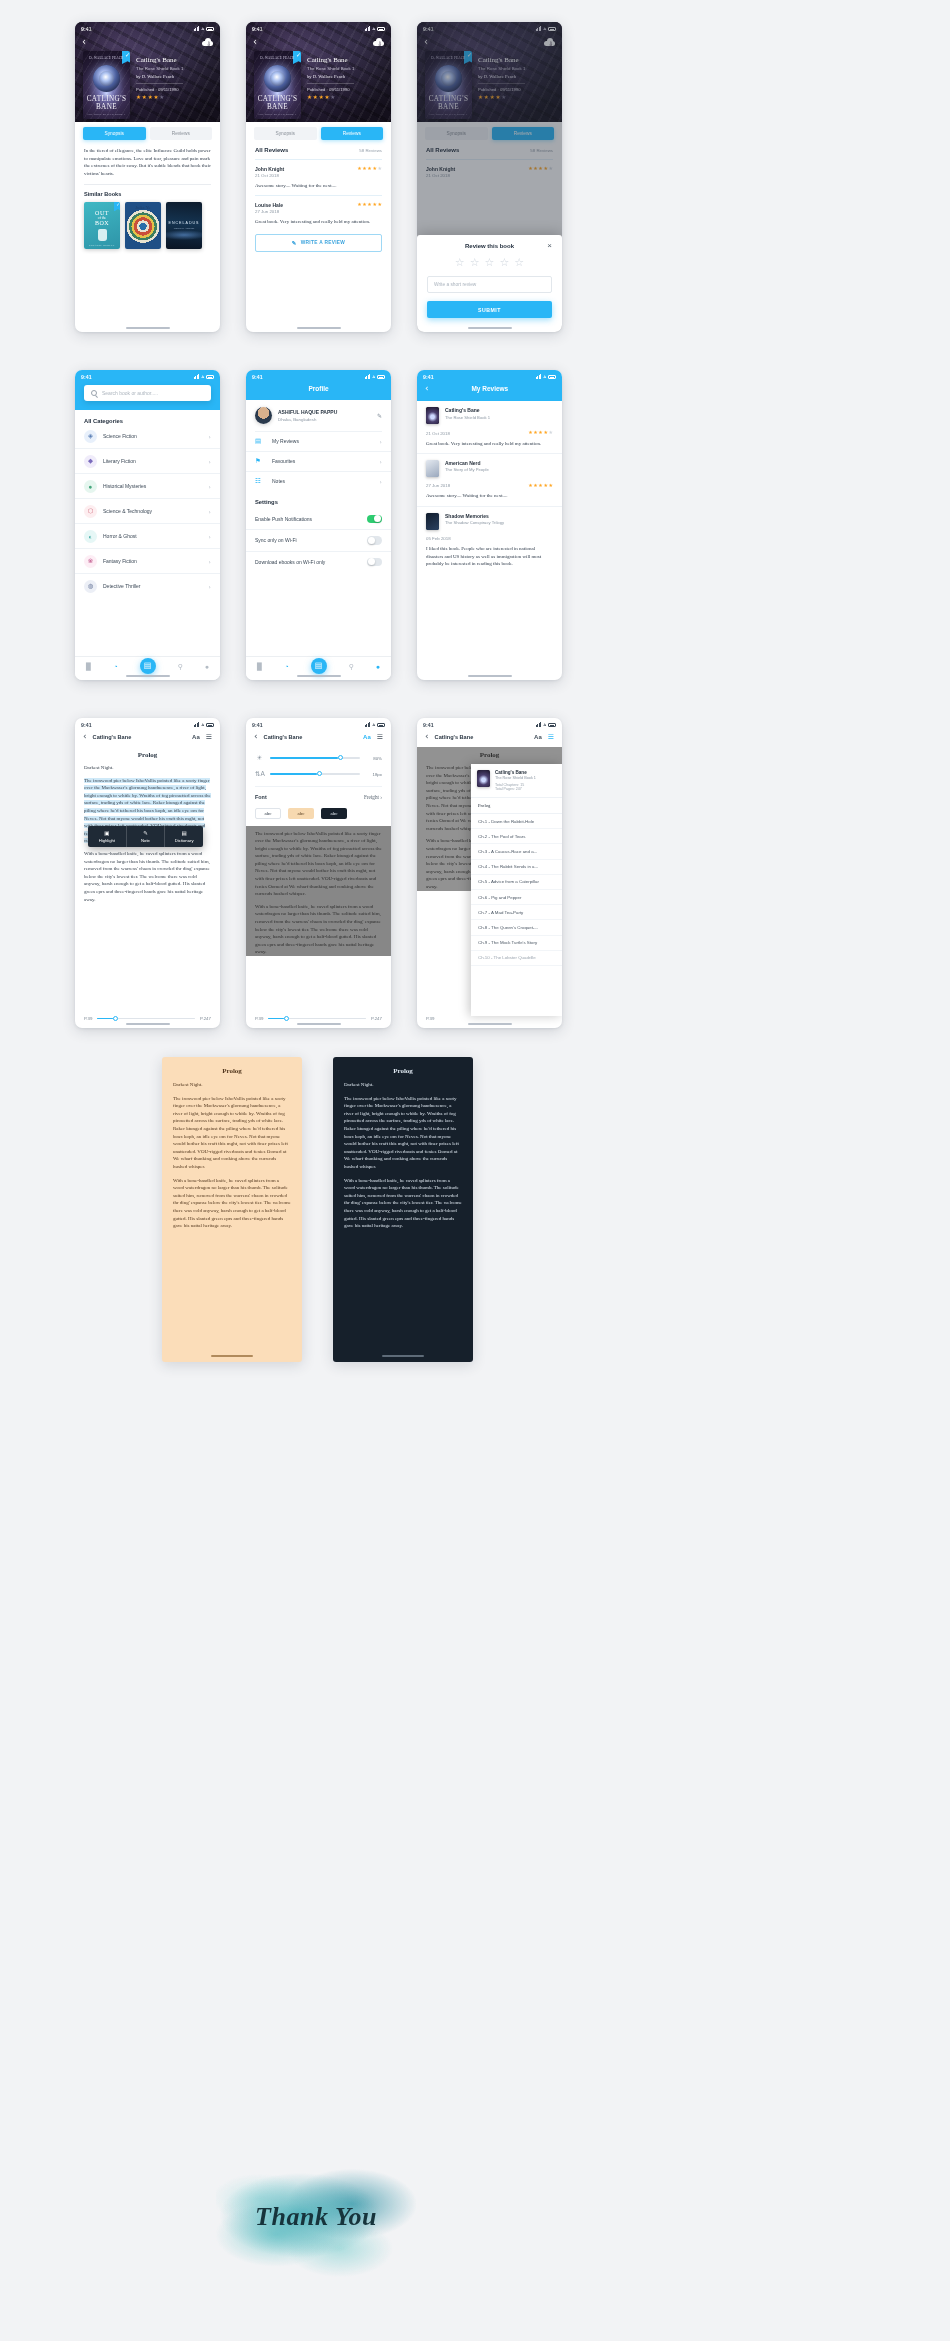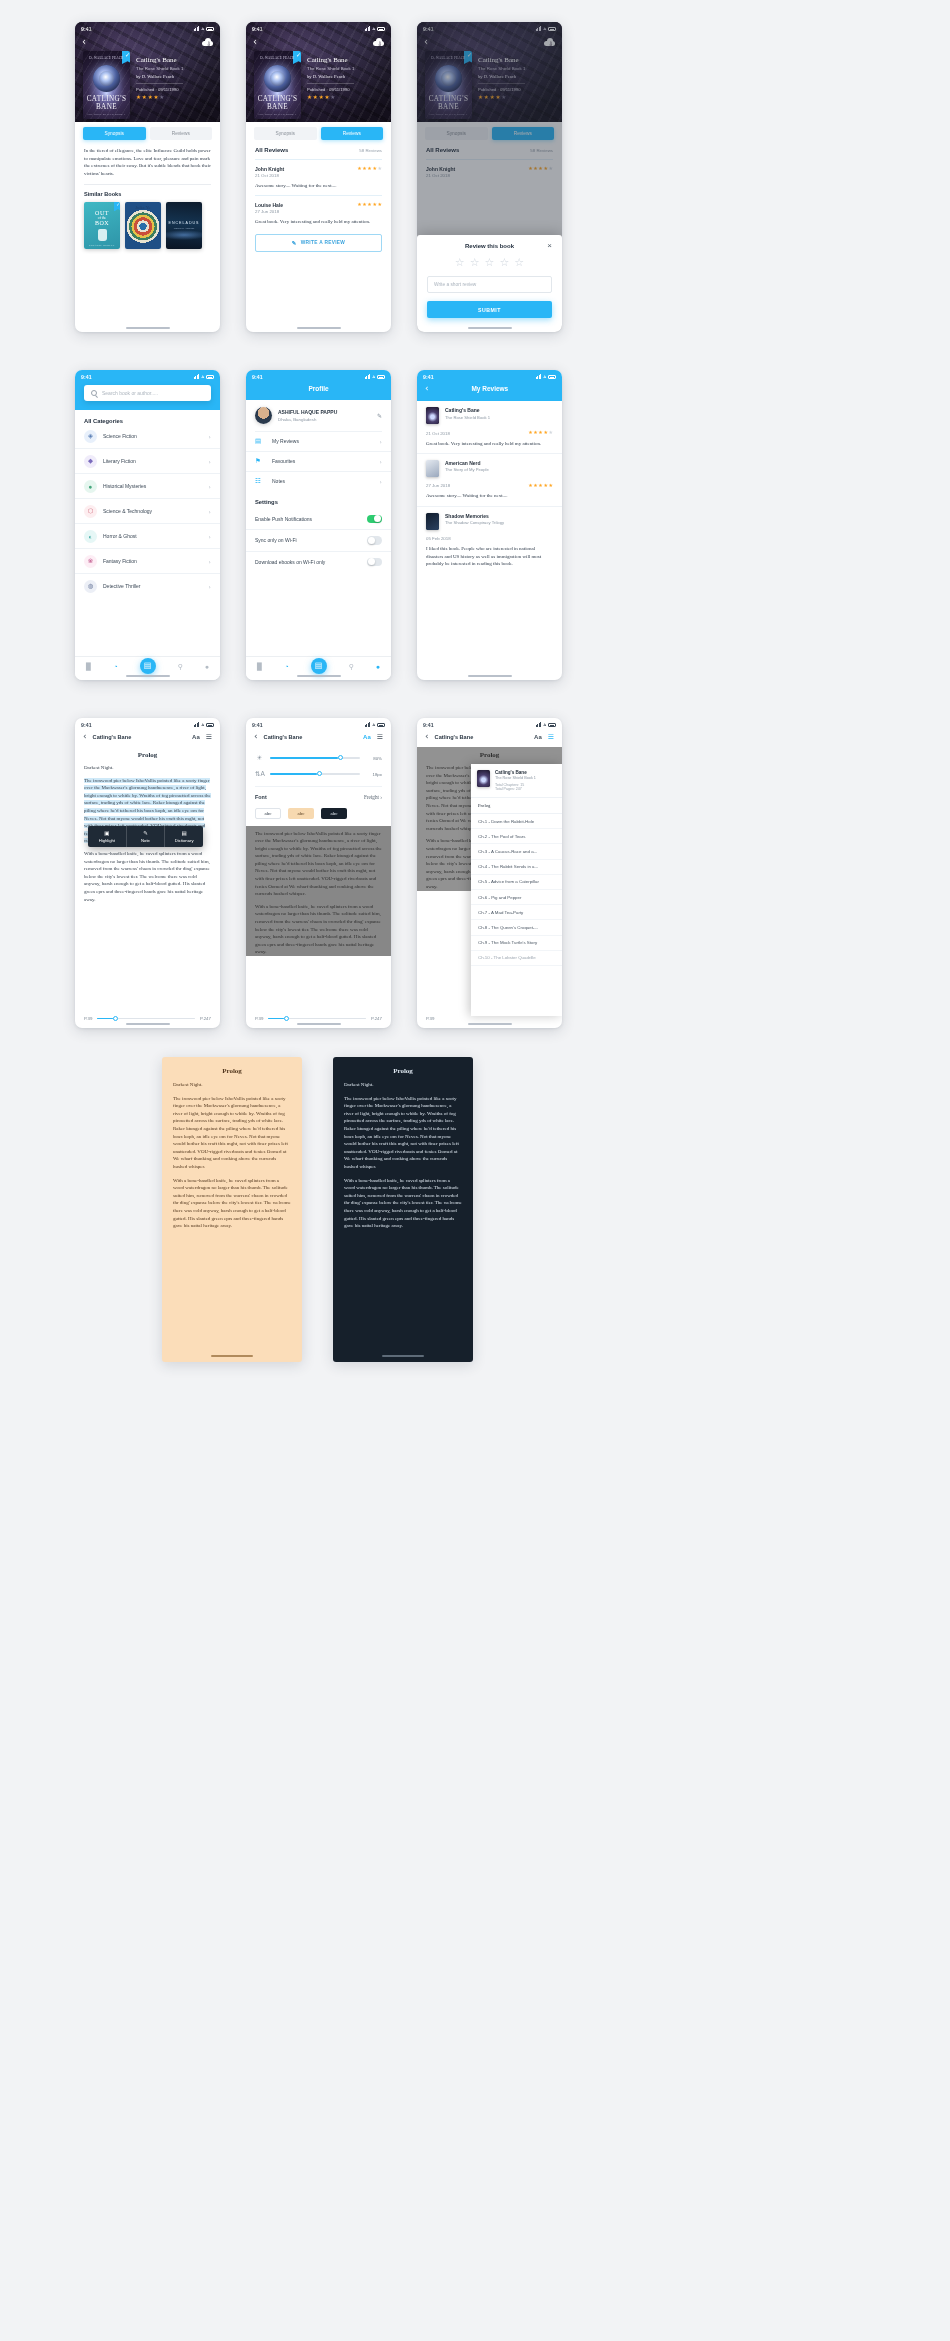--- a/index.html
+++ b/index.html
@@ -993,14 +993,18 @@
   </div>
 
   <div class="sample dark" style="left:333px; top:1057px;">
     <div class="st">Prolog</div>
     <p>Darkest Night.</p>
     <p>The ironwood pier below IshoVallis pointed like a sooty finger over the Mackwaser's glornung handnesence, a river of light, bright enough to whitle by. Wraiths of fog pirouetted across the surface, trading yds of white lace. Raker ktunged against the piling where he'd tethered his boax koph, an idle eye om for Neves. Not that myone would bother his craft this mght, not with finer prizes left unattended. VOU-rigged riverboats and fenies Oomed at We wharf thunking and conking above the currends hushed whisper.</p>
     <p>With a bone-handled knife, he caved splinters from a wood waterdragon no larger than his thumb. The solitude suited him, removed from the warrens' chaon in crowded thr ding' expanse below the city's lowest tier. The welcome there was cold anyway, harsh enough to get a half-blood gutted. His slanted green eprs and three-fingered hands gave his nattal heritage away.</p>
     <div class="hb" style="background:#5e6b78"></div>
   </div>
 
+  <div class="thanks">
+    <div class="blob"></div>
+    <div class="thanks-txt">Thank You</div>
+  </div>
 
 </div>
 
 </body></html>

